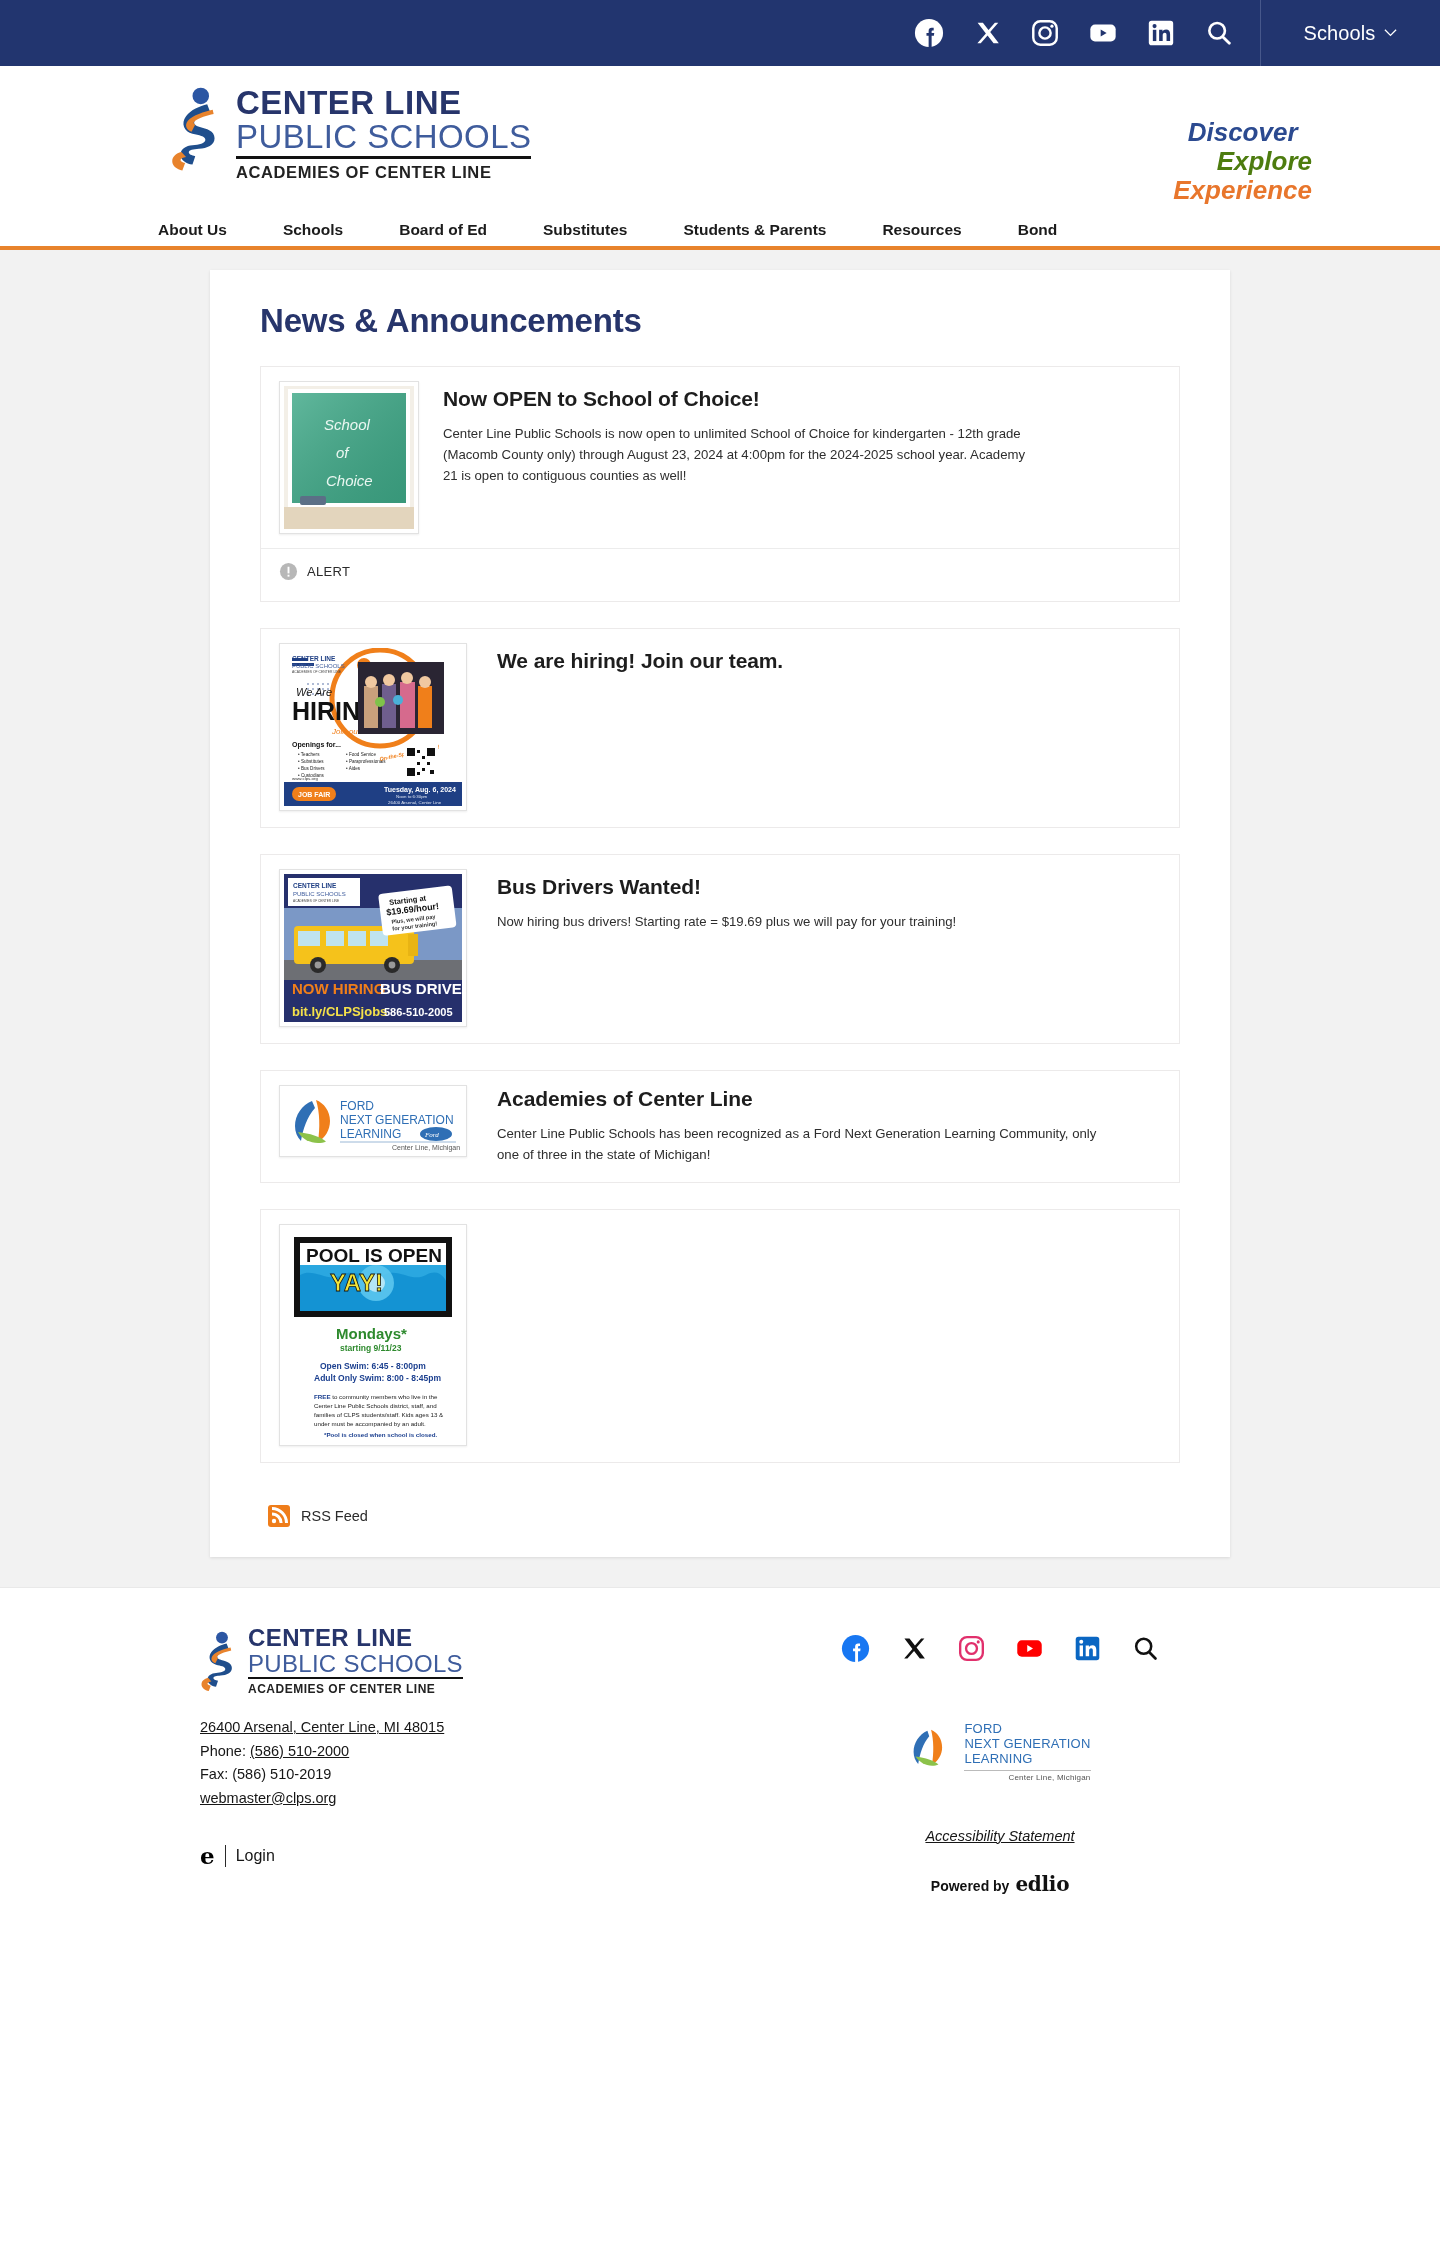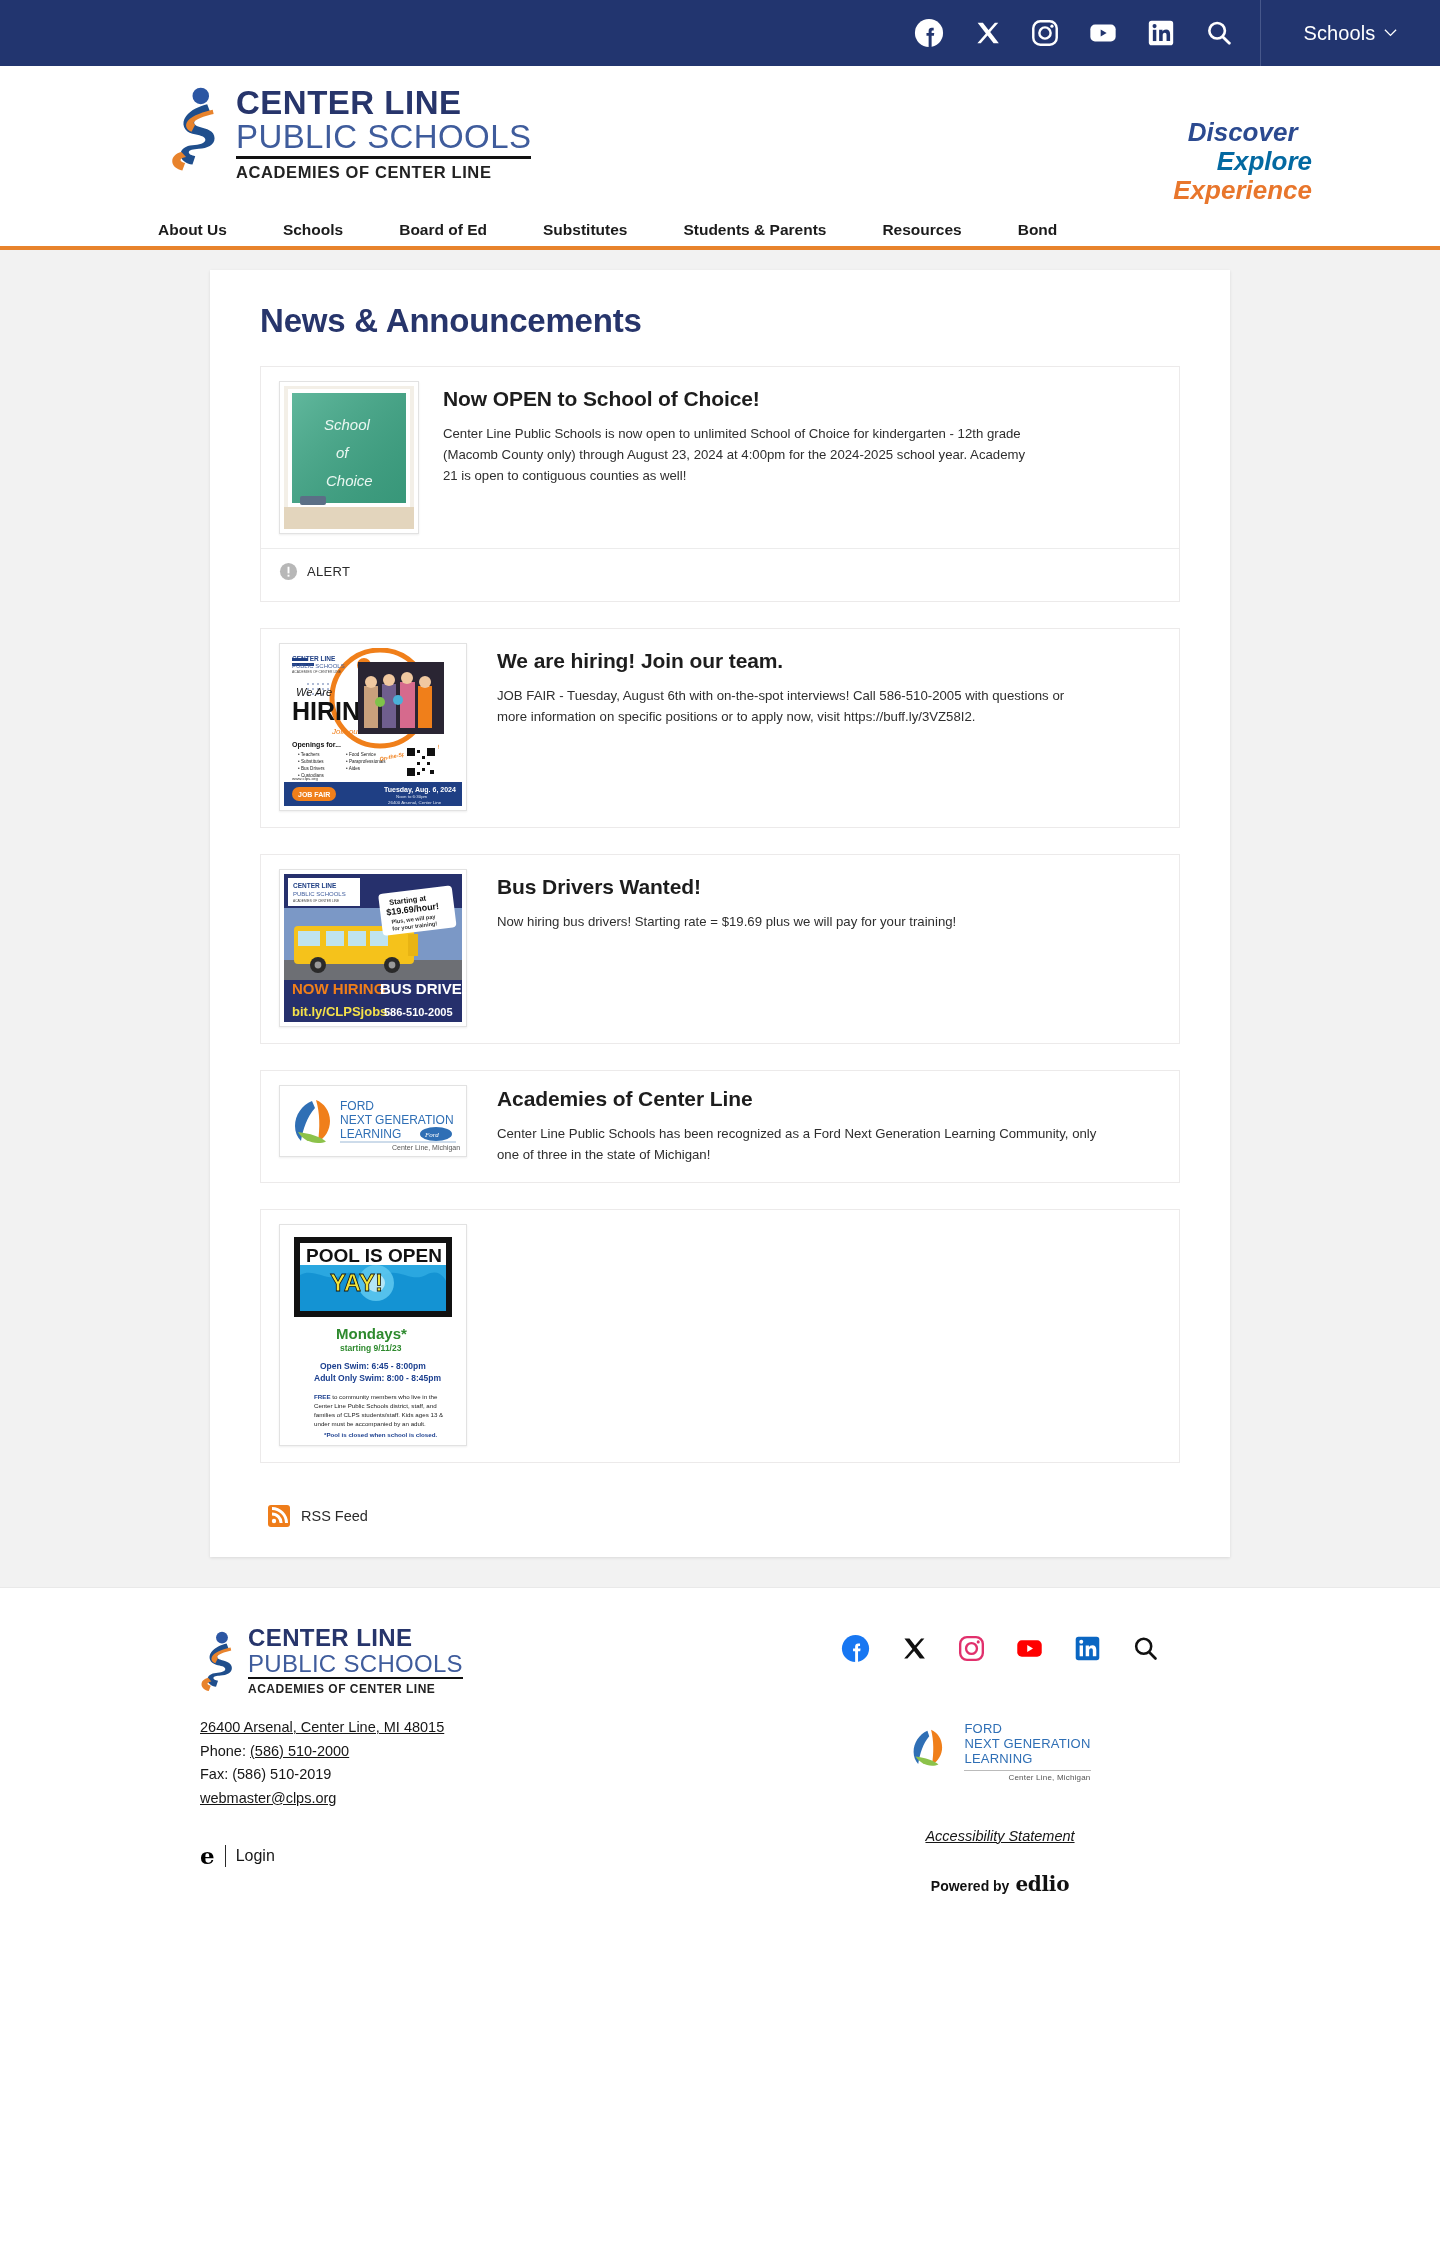--- a/index.html
+++ b/index.html
@@ -85,21 +85,21 @@
   .tagline {
     position: absolute;
     right: 128px;
     top: 52px;
     text-align: right;
     font-style: italic;
     font-weight: 700;
     line-height: 1.12;
   }
   .tag1 { font-size: 26px; color: #2b4a90; text-align: center; }
-  .tag2 { font-size: 26px; color: #0369a1; }
+  .tag2 { font-size: 26px; color: #4d7c0f; }
   .tag3 { font-size: 26px; color: #e8762c; }
 
   
   .mainnav {
     background: #ffffff;
     border-bottom: 4px solid #e8832c;
     height: 36px;
     display: flex;
     align-items: center;
     padding-left: 158px;
@@ -399,21 +399,20 @@
             <rect x="8" y="139" width="44" height="14" rx="7" fill="#f07f1a"></rect>
             <text x="14" y="149" font-family="Liberation Sans, sans-serif" font-size="7" font-weight="bold" fill="#fff">JOB FAIR</text>
             <text x="8" y="132" font-family="Liberation Sans, sans-serif" font-size="4.4" fill="#333">www.clps.org</text>
             <text x="100" y="144" font-family="Liberation Sans, sans-serif" font-size="7" font-weight="bold" fill="#fff">Tuesday, Aug. 6, 2024</text>
             <text x="112" y="150" font-family="Liberation Sans, sans-serif" font-size="4.4" fill="#dde4f2">Noon to 6:30pm</text>
             <text x="104" y="156" font-family="Liberation Sans, sans-serif" font-size="4.4" fill="#dde4f2">26400 Arsenal, Center Line</text>
           </svg>
         </div>
         <div class="news-body" style="padding-left:30px;">
           <div class="news-title">We are hiring! Join our team.</div>
-          <div class="news-desc">JOB FAIR - Tuesday, August 6th with on-the-spot interviews! Call 586-510-2005 with questions or more information on specific positions or to apply now, visit https://buff.ly/3VZ58I2.</div>
         </div>
       </div>
     </div>
 
     <div class="news-item">
       <div class="news-row">
         <div class="thumb-frame">
           <svg class="thumb" width="178" height="148" viewBox="0 0 178 148">
             <rect width="178" height="148" fill="#26306c"></rect>
             <rect x="4" y="4" width="72" height="28" fill="#fff"></rect>

